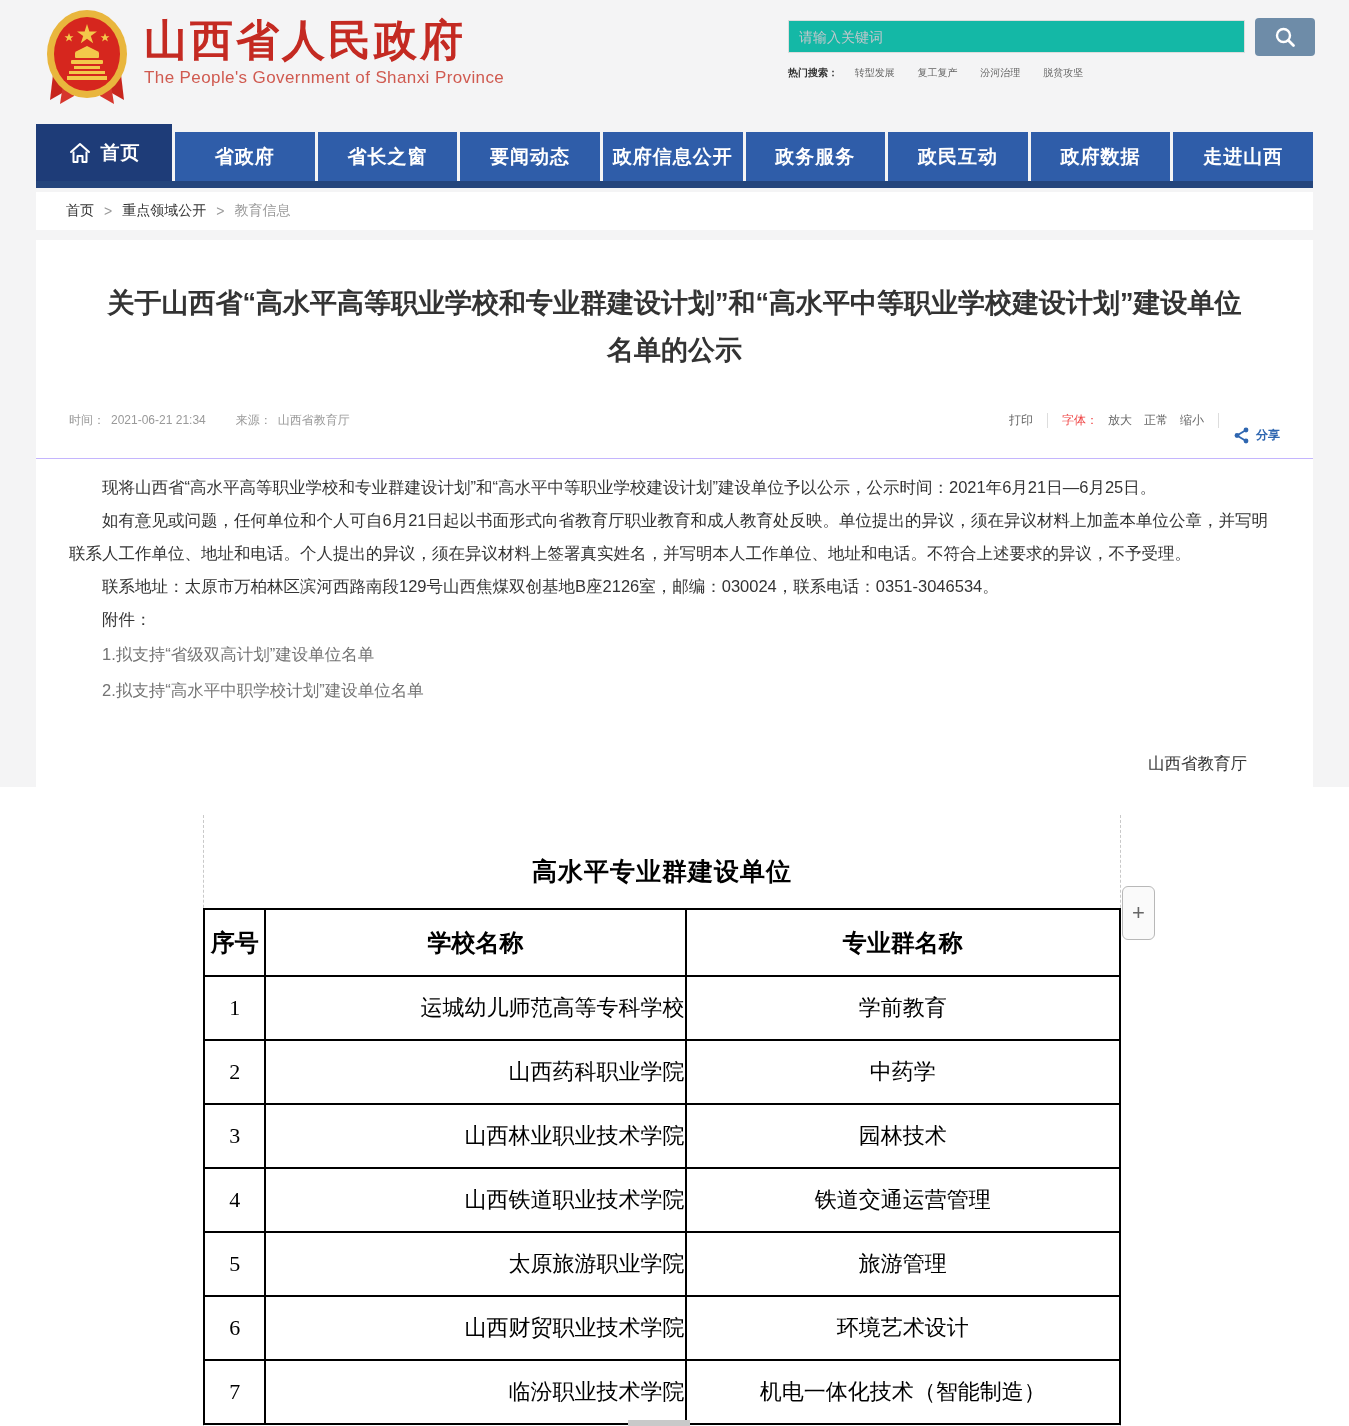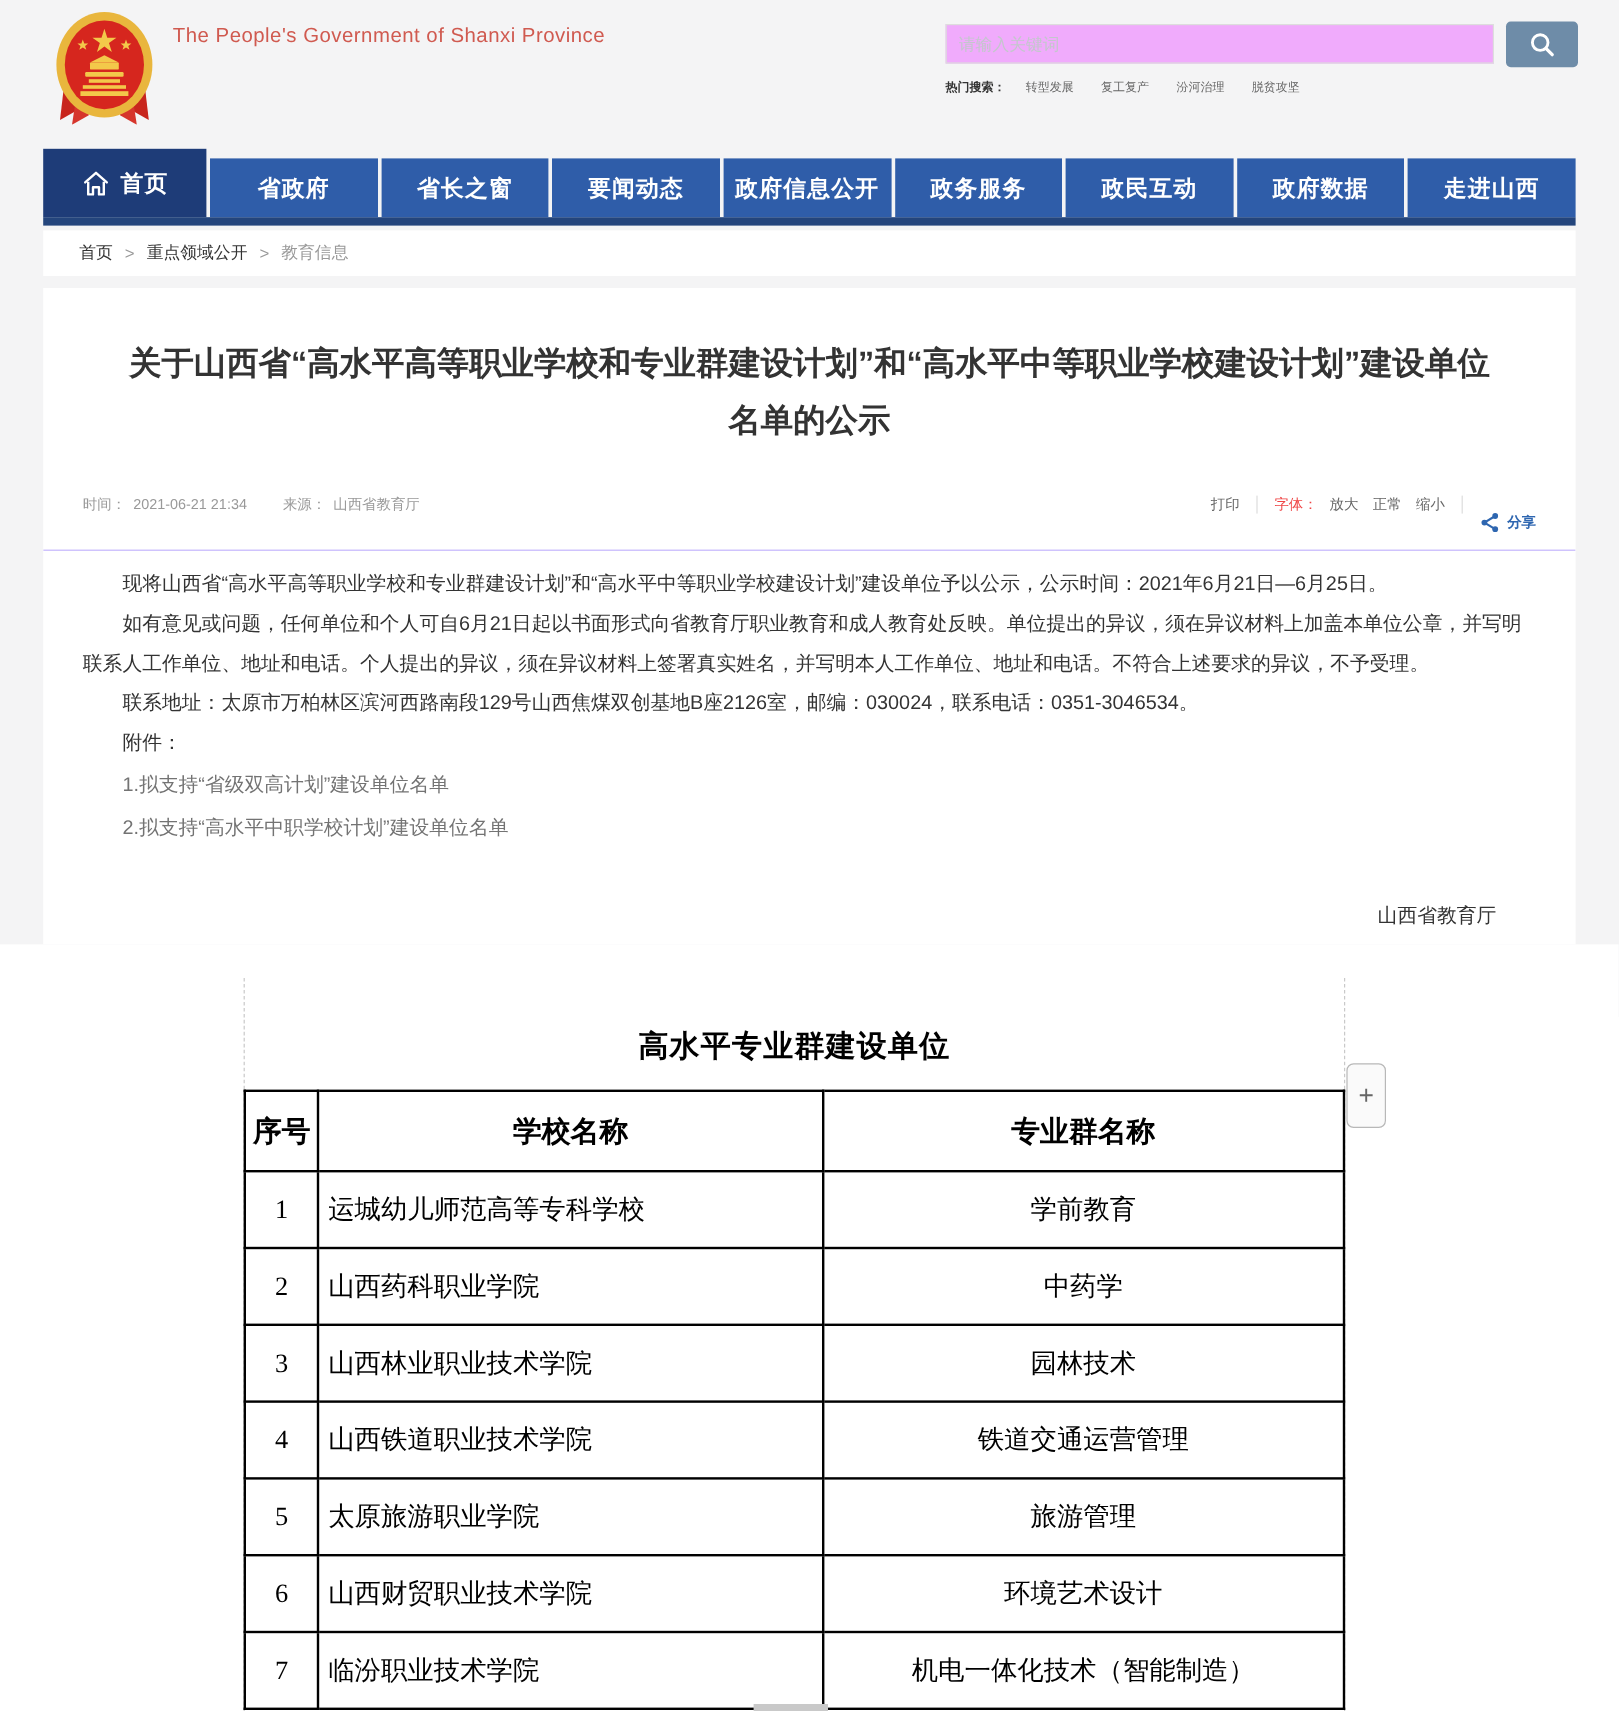--- a/index.html
+++ b/index.html
@@ -11,21 +11,21 @@
   }
   
   .header { position:absolute; left:0; top:0; width:1349px; height:128px; background:#f4f4f5; }
   .logo-wrap { position:absolute; left:44px; top:8px; display:flex; align-items:flex-start; }
   .emblem { width:86px; height:96px; }
   .site-titles { margin-left:14px; padding-top:8px; }
   .site-title { font-size:43px; font-weight:bold; color:#c42a22; letter-spacing:3px; line-height:48px; }
   .site-subtitle { font-size:17px; color:#d05a50; margin-top:4px; letter-spacing:0.4px; }
   .search-area { position:absolute; left:788px; top:18px; width:530px; }
   .search-input {
-    position:absolute; left:0; top:2px; width:457px; height:33px; background:#f0abfc;
+    position:absolute; left:0; top:2px; width:457px; height:33px; background:#14b8a6;
     border:1px solid #ddd; outline:none; font-size:14px; padding:0 10px; color:#333;
   }
   .search-input::placeholder { color:#c3c7cc; }
   .search-btn {
     position:absolute; left:467px; top:0; width:60px; height:38px; background:#6e8ca8;
     border:none; border-radius:4px; cursor:pointer; display:flex; align-items:center; justify-content:center;
   }
   .hot-row { position:absolute; left:0; top:48px; width:530px; font-size:10px; white-space:nowrap; }
   .hot-label { font-weight:bold; color:#333; margin-right:14px; }
   .hot-link { color:#666; text-decoration:none; margin-right:20px; cursor:pointer; }
@@ -78,21 +78,21 @@
     border:1px solid #b8b8b8; border-radius:6px; color:#666; font-size:22px; font-weight:normal;
     display:flex; align-items:center; justify-content:center; cursor:pointer; }
   .doc-table { position:absolute; left:203px; top:908px; width:918px; border-collapse:collapse;
     font-family:"Liberation Serif","DejaVu Serif",serif; color:#000; }
   .doc-table th, .doc-table td { border:2px solid #000; text-align:center; }
   .doc-table th { height:67px; font-size:24px; font-weight:bold; }
   .doc-table td { height:64px; font-size:22px; }
   .doc-table .col-no { width:60px; }
   .doc-table .col-school { width:410px; }
   .doc-table .col-group { width:424px; }
-  .doc-table td.school { text-align:left; padding-left:7px; }
+  .doc-table td.school { text-align:right; padding-left:7px; }
   .h-scroll-thumb { position:absolute; left:628px; top:1420px; width:62px; height:8px; background:#c9c9c9; cursor:pointer; }
 </style>
 </head>
 <body>
 
 <div class="header">
   <div class="logo-wrap">
     <svg class="emblem" viewBox="0 0 86 96">
       <polygon points="10,58 6,92 20,84 14,58" fill="#c8251d"></polygon>
       <polygon points="76,58 80,92 66,84 72,58" fill="#c8251d"></polygon>
@@ -104,20 +104,21 @@
       <polygon points="25,25 26.2,28.2 29.5,28.3 26.9,30.3 27.9,33.5 25,31.6 22.1,33.5 23.1,30.3 20.5,28.3 23.8,28.2" fill="#f3c84a"></polygon>
       <polygon points="61,25 62.2,28.2 65.5,28.3 62.9,30.3 63.9,33.5 61,31.6 58.1,33.5 59.1,30.3 56.5,28.3 59.8,28.2" fill="#f3c84a"></polygon>
       <rect x="27" y="52" width="32" height="4" rx="1" fill="#f3c84a"></rect>
       <rect x="30" y="58" width="26" height="3" fill="#f3c84a"></rect>
       <rect x="25" y="63" width="36" height="3" fill="#f3c84a"></rect>
       <rect x="31" y="44" width="24" height="6" rx="1" fill="#f3c84a"></rect>
       <polygon points="43,38 55,44 31,44" fill="#f3c84a"></polygon>
       <rect x="23" y="68" width="40" height="4" fill="#f3c84a"></rect>
     </svg>
     <div class="site-titles">
+      <div class="site-title">山西省人民政府</div>
       <div class="site-subtitle">The People's Government of Shanxi Province</div>
     </div>
   </div>
   <div class="search-area">
     <input class="search-input" type="text" placeholder="请输入关键词" style="">
     <button class="search-btn">
       <svg width="22" height="22" viewBox="0 0 22 22">
         <circle cx="9.5" cy="9.5" r="6.5" fill="none" stroke="#fff" stroke-width="2.4"></circle>
         <line x1="14.5" y1="14.5" x2="19.5" y2="19.5" stroke="#fff" stroke-width="2.8" stroke-linecap="round"></line>
       </svg>

